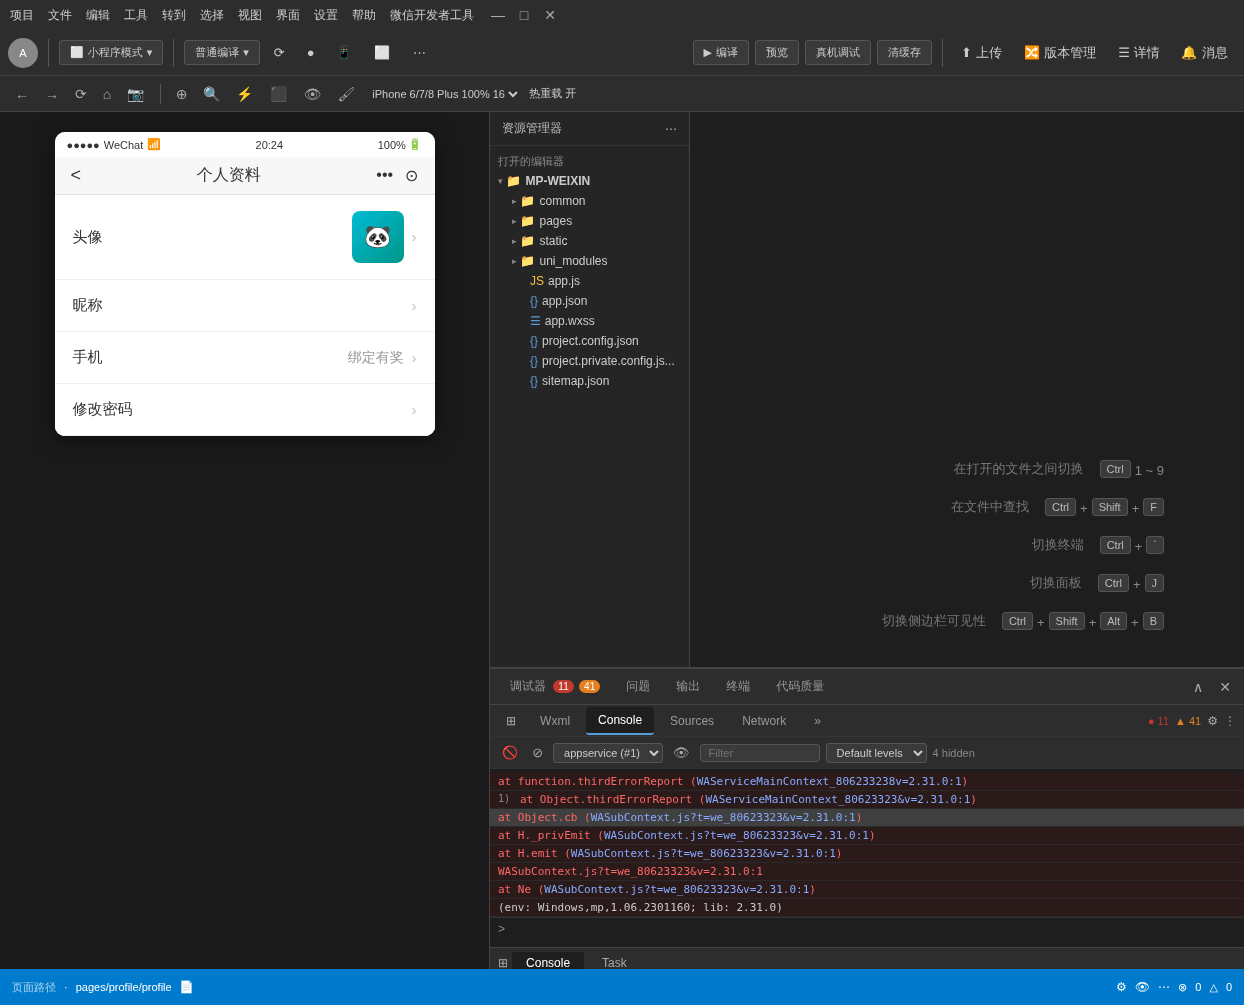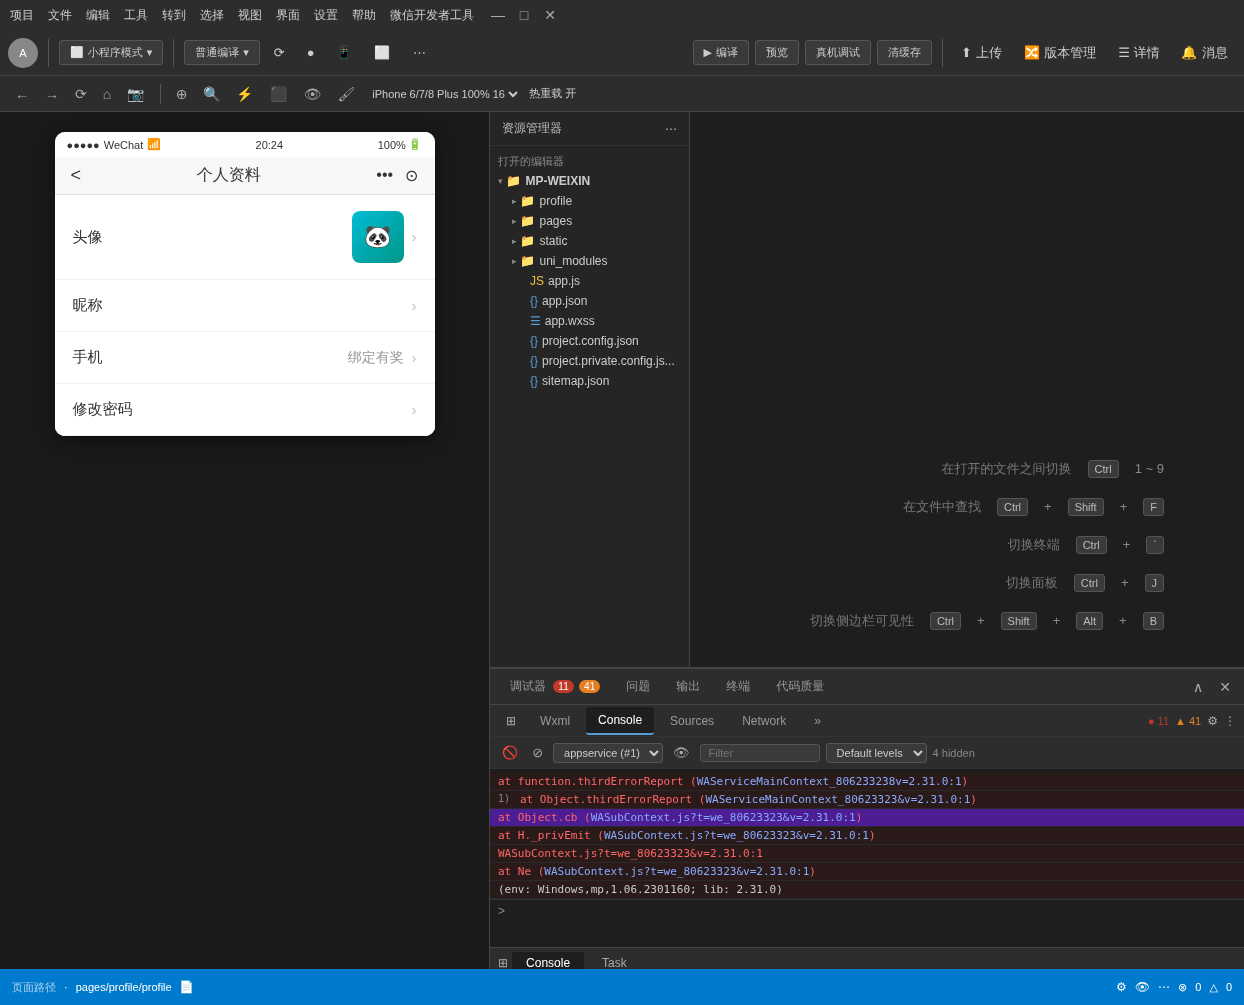--- a/index.html
+++ b/index.html
@@ -238,21 +238,21 @@
       gap: 20px;
     }
     .hint-row {
       display: flex;
       align-items: center;
       gap: 16px;
       color: #666;
       font-size: 13px;
     }
     .hint-label { color: #777; min-width: 160px; text-align: right; }
-    .hint-keys { display: flex; gap: 16px; align-items: center; }
+    .hint-keys { display: flex; gap: 4px; align-items: flex-end; }
     .key-badge {
       background: #3a3a3a;
       border: 1px solid #555;
       border-radius: 3px;
       padding: 2px 6px;
       font-size: 11px;
       color: #bbb;
     }
 
     
@@ -599,21 +599,21 @@
 
       <div class="file-item">
         <span class="triangle triangle-down">▾</span>
         <span class="file-folder-icon">📁</span>
         <span style="font-weight:bold;color:#ccc">MP-WEIXIN</span>
       </div>
 
       <div class="file-item indent-1">
         <span class="triangle triangle-right">▸</span>
         <span class="file-folder-icon">📁</span>
-        <span>profile</span>
+        <span>common</span>
       </div>
       <div class="file-item indent-1">
         <span class="triangle triangle-right">▸</span>
         <span class="file-folder-icon">📁</span>
         <span>pages</span>
       </div>
       <div class="file-item indent-1">
         <span class="triangle triangle-right">▸</span>
         <span class="file-folder-icon">📁</span>
         <span>static</span>
@@ -774,25 +774,28 @@
   </div>
 
   <div class="devtools-console">
     <div class="console-line" style="background:#2a1a1a">
       <span class="console-text">at function.thirdErrorReport (<span class="console-link">WAServiceMainContext_806233238v=2.31.0:1</span>)</span>
     </div>
     <div class="console-line" style="background:#2a1a1a">
       <span class="console-line-num">1)</span>
       <span class="console-text">at Object.thirdErrorReport (<span class="console-link">WAServiceMainContext_80623323&amp;v=2.31.0:1</span>)</span>
     </div>
-    <div class="console-line" style="background:#4c1d95">
+    <div class="console-line" style="background:#404040">
       <span class="console-text">at Object.cb (<span class="console-link">WASubContext.js?t=we_80623323&amp;v=2.31.0:1</span>)</span>
     </div>
     <div class="console-line" style="background:#2a1a1a">
       <span class="console-text">at H._privEmit (<span class="console-link">WASubContext.js?t=we_80623323&amp;v=2.31.0:1</span>)</span>
+    </div>
+    <div class="console-line" style="background:#2a1a1a">
+      <span class="console-text">at H.emit (<span class="console-link">WASubContext.js?t=we_80623323&amp;v=2.31.0:1</span>)</span>
     </div>
     <div class="console-line" style="background:#2a1a1a">
       <span class="console-text">WASubContext.js?t=we_80623323&amp;v=2.31.0:1</span>
     </div>
     <div class="console-line" style="background:#2a1a1a">
       <span class="console-text">at Ne (<span class="console-link">WASubContext.js?t=we_80623323&amp;v=2.31.0:1</span>)</span>
     </div>
     <div class="console-line" style="background:#2a1a1a">
       <span class="console-plain">(env: Windows,mp,1.06.2301160; lib: 2.31.0)</span>
     </div>

